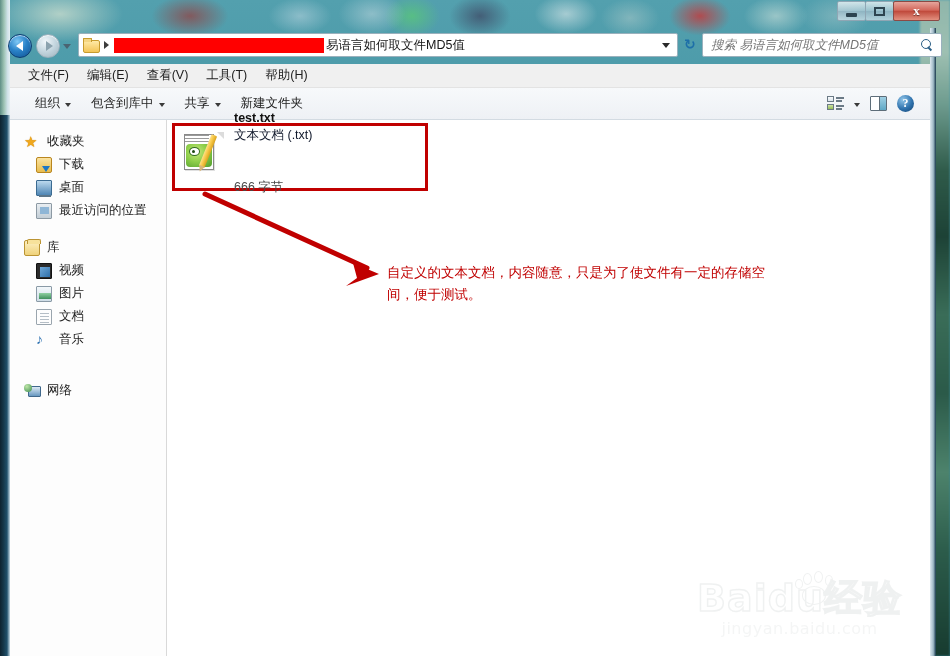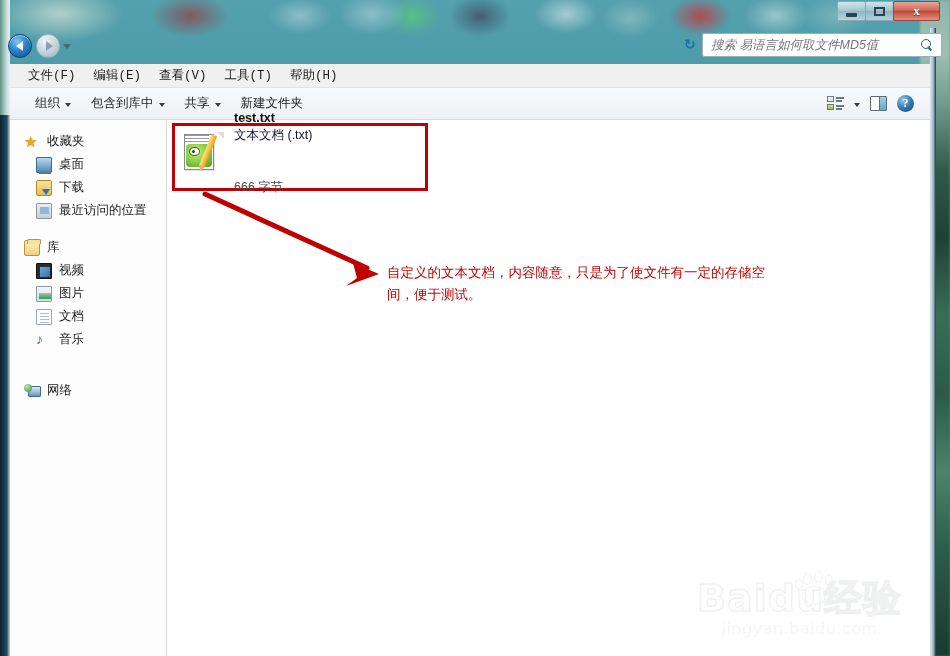--- a/index.html
+++ b/index.html
@@ -188,21 +188,20 @@
   #menubar {
     position: absolute; left: 10px; top: 64px; width: 920px; height: 24px;
     background: #f0f0f0;
     display: flex; align-items: center;
     border-bottom: 1px solid #e3e3e3;
   }
   .menuitem {
     font-size: 12.5px; color: #1c1c1c;
     padding: 13px 8px; margin-left: 2px;
     cursor: default;
-    font-family: Liberation Mono, monospace;
   }
   .menuitem:first-child { margin-left: 10px; }
 
   
   #toolbar {
     position: absolute; left: 10px; top: 88px; width: 920px; height: 32px;
     background: linear-gradient(180deg,#f7f9fb 0%, #eef1f5 100%);
     border-bottom: 1px solid #d3dbe2;
     display: flex; align-items: center;
   }
@@ -433,20 +432,27 @@
 
   <div id="addrrow">
     <div id="navback">
       <div class="arrow-l"></div>
     </div>
     <div id="navfwd">
       <div class="arrow-r"></div>
     </div>
     <div id="histdrop"></div>
 
+    <div id="addrbox">
+      <div id="addr-folder-icon"></div>
+      <div class="addr-chev"></div>
+      <div id="addr-redacted"></div>
+      <span id="addr-text">易语言如何取文件MD5值</span>
+      <div id="addr-dropdown"></div>
+    </div>
 
     <div id="refreshbtn">
       <span>↻</span>
     </div>
 
     <div id="searchbox">
       <input id="search-input" type="text" placeholder="搜索 易语言如何取文件MD5值" style="">
       <div id="search-icon"></div>
     </div>
   </div>
@@ -495,26 +501,26 @@
 
   <div id="body">
 
     <div id="navpane">
 
       <div class="navrow">
         <span class="nav-ico ico-star">★</span>
         <span>收藏夹</span>
       </div>
       <div class="navrow child">
+        <span class="nav-ico ico-dl"></span>
+        <span>下载</span>
+      </div>
+      <div class="navrow child">
         <span class="nav-ico ico-desk"></span>
         <span>桌面</span>
-      </div>
-      <div class="navrow child">
-        <span class="nav-ico ico-dl"></span>
-        <span>下载</span>
       </div>
       <div class="navrow child">
         <span class="nav-ico ico-recent"></span>
         <span>最近访问的位置</span>
       </div>
 
       <div class="navgap"></div>
 
       <div class="navrow">
         <span class="nav-ico ico-lib"></span>

